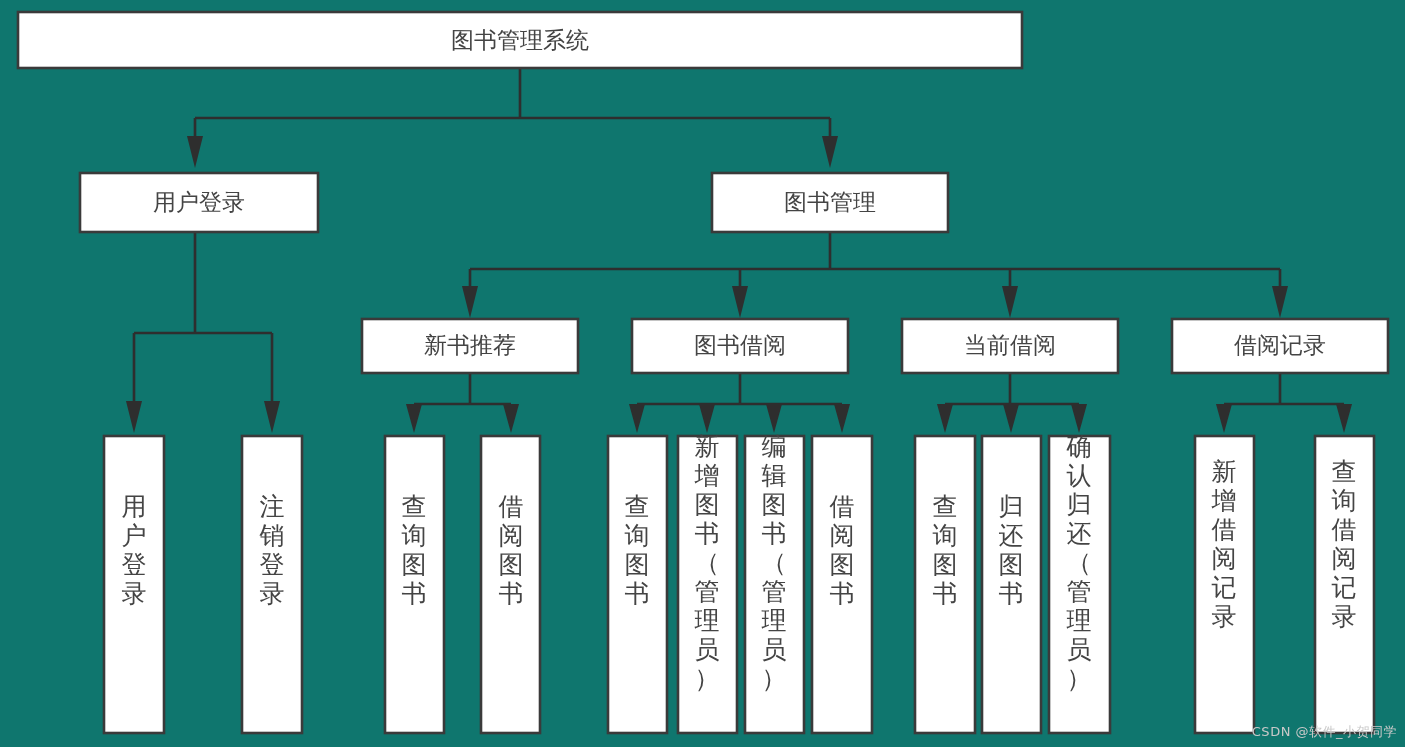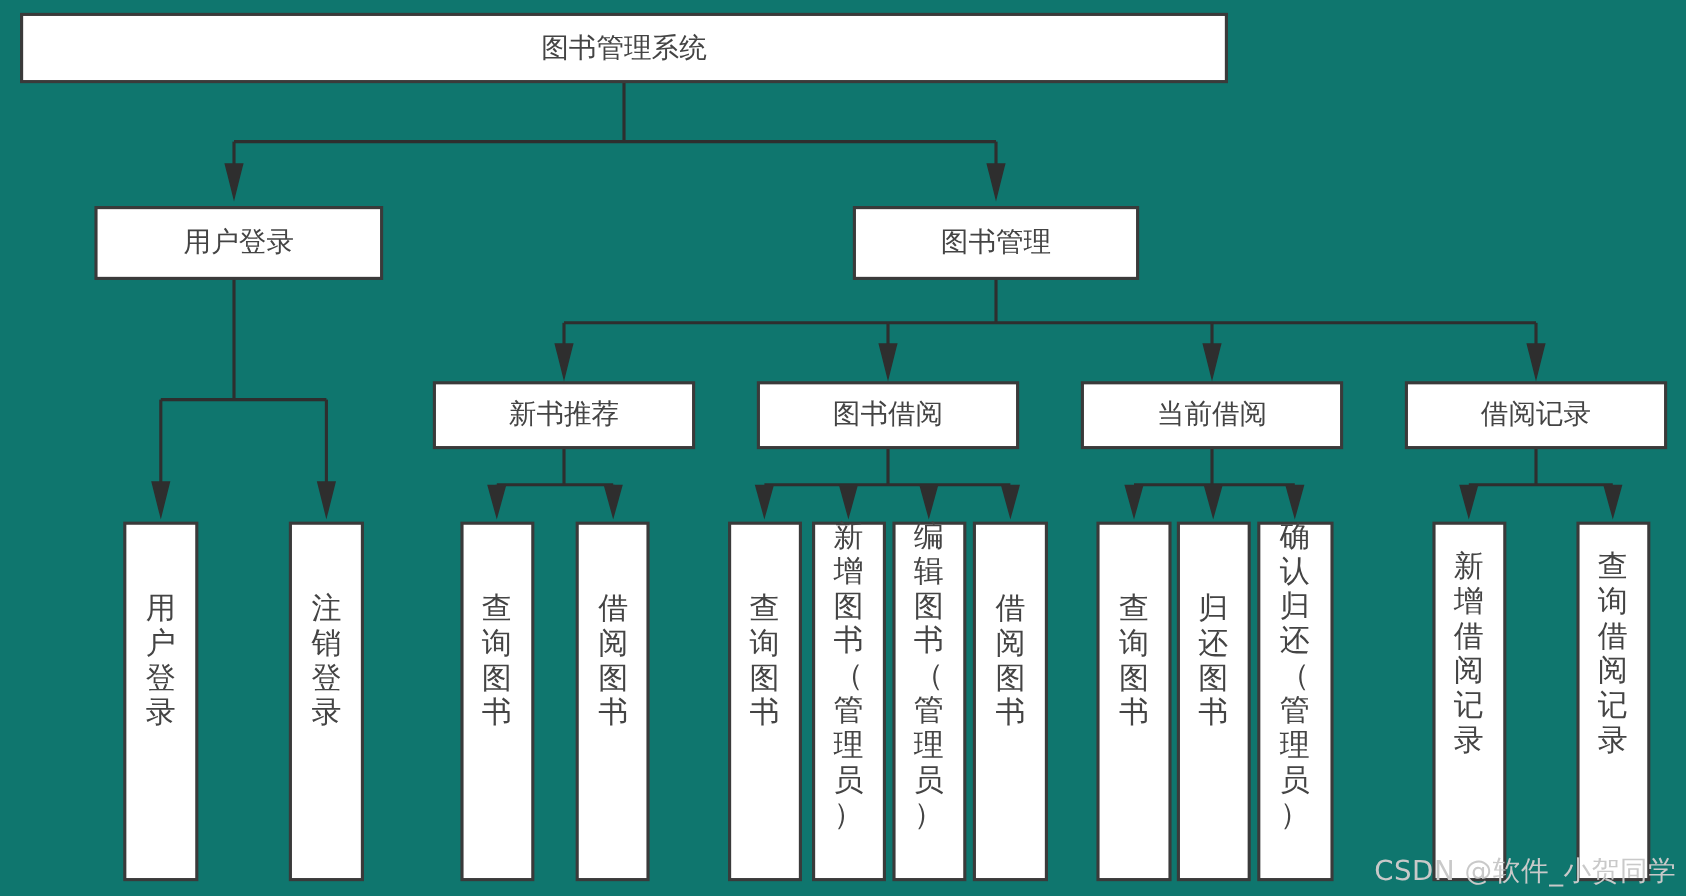--- a/index.html
+++ b/index.html
@@ -54,21 +54,21 @@
   }
   .arrow-head {
     fill: #2e2e2e;
     stroke: none;
   }
   .watermark {
     position: absolute;
     right: 8px;
     bottom: 6px;
     font-family: "DejaVu Sans", "Liberation Sans", sans-serif;
-    font-size: 23px;
+    font-size: 13px;
     color: #c9c9c9;
     white-space: nowrap;
     letter-spacing: 0.5px;
     pointer-events: none;
     margin-top: 48px;
   }
 </style>
 </head>
 <body>
 

